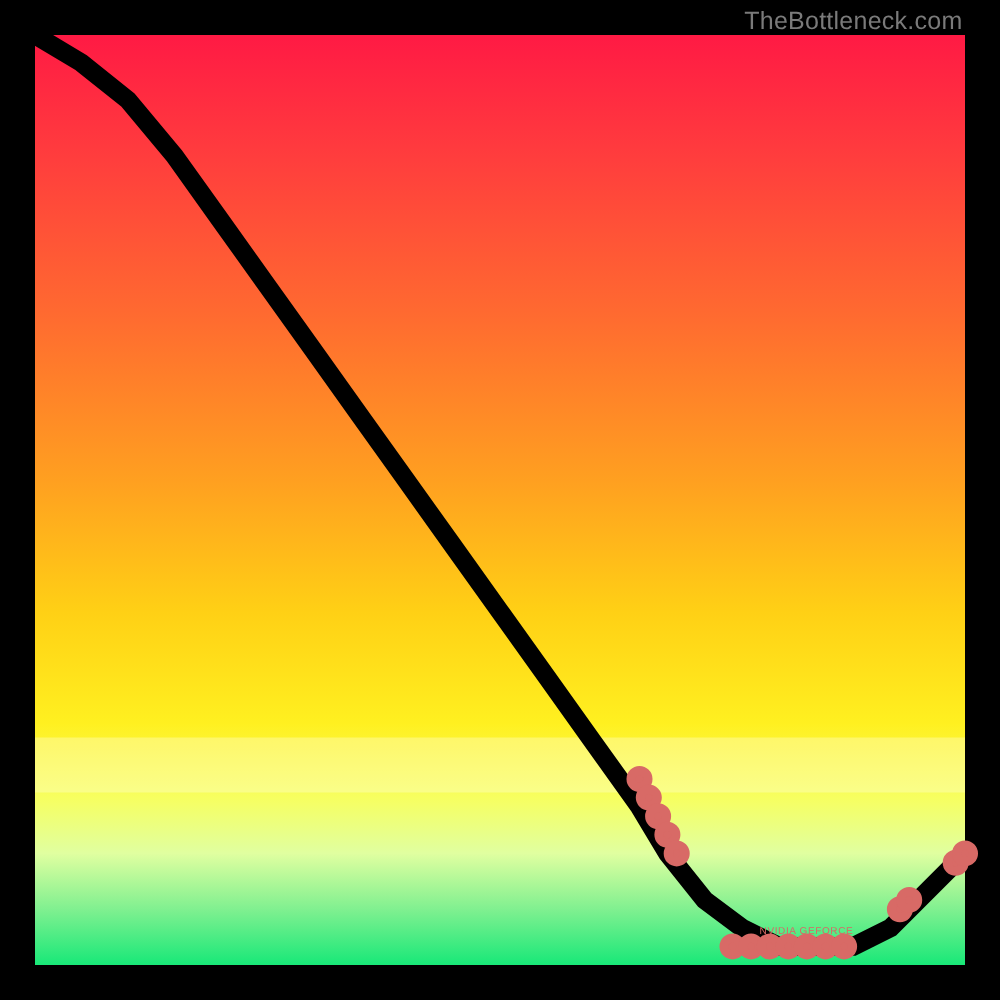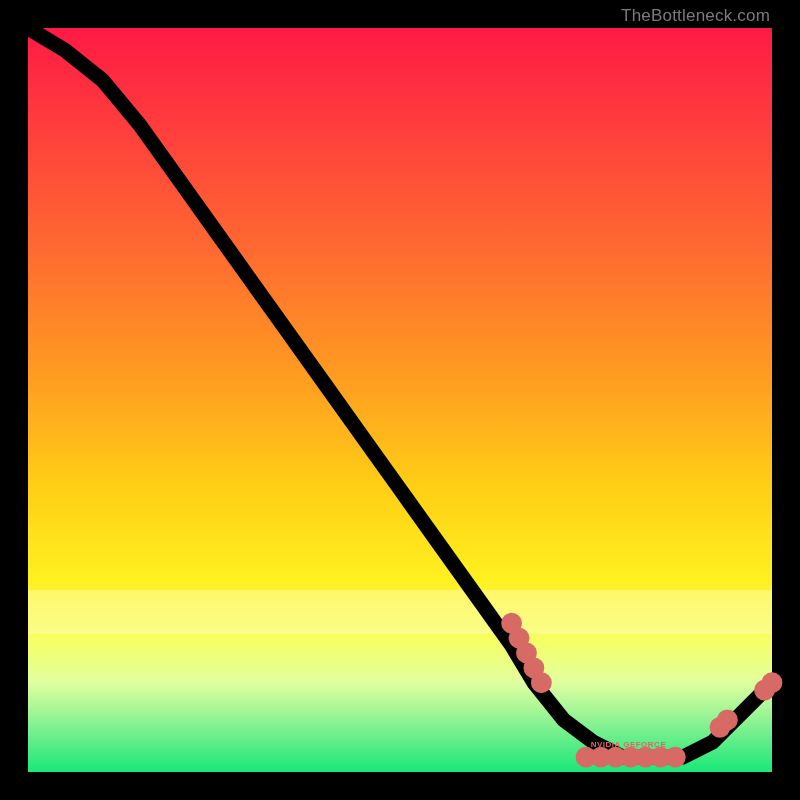--- a/index.html
+++ b/index.html
@@ -46,21 +46,21 @@
     top: 75.5%;
     height: 6%;
     background: rgba(255,255,220,0.35);
     pointer-events: none;
   }
   .watermark {
     position: absolute;
     top: 6px;
     right: 30px;
     color: #7a7a7a;
-    font-size: 17px;
+    font-size: 20px;
     letter-spacing: 0.2px;
     user-select: none;
   }
   svg.curve {
     position: absolute;
     left: 0;
     top: 0;
     width: 100%;
     height: 100%;
     overflow: visible;
@@ -71,24 +71,25 @@
     stroke-width: 2;
   }
   .dot {
     fill: #d86a66;
     stroke: #d86a66;
   }
   .tiny-label {
     position: absolute;
     color: #d86a66;
     font-size: 8px;
-    font-weight: 700;
+    font-weight: 400;
     letter-spacing: 0.5px;
     white-space: nowrap;
     user-select: none;
+    margin-left: 17px;
   }
 </style>
 </head>
 <body>
 
 <div class="frame">
 
   <div class="watermark">TheBottleneck.com</div>
 
   <div class="plot-area">

